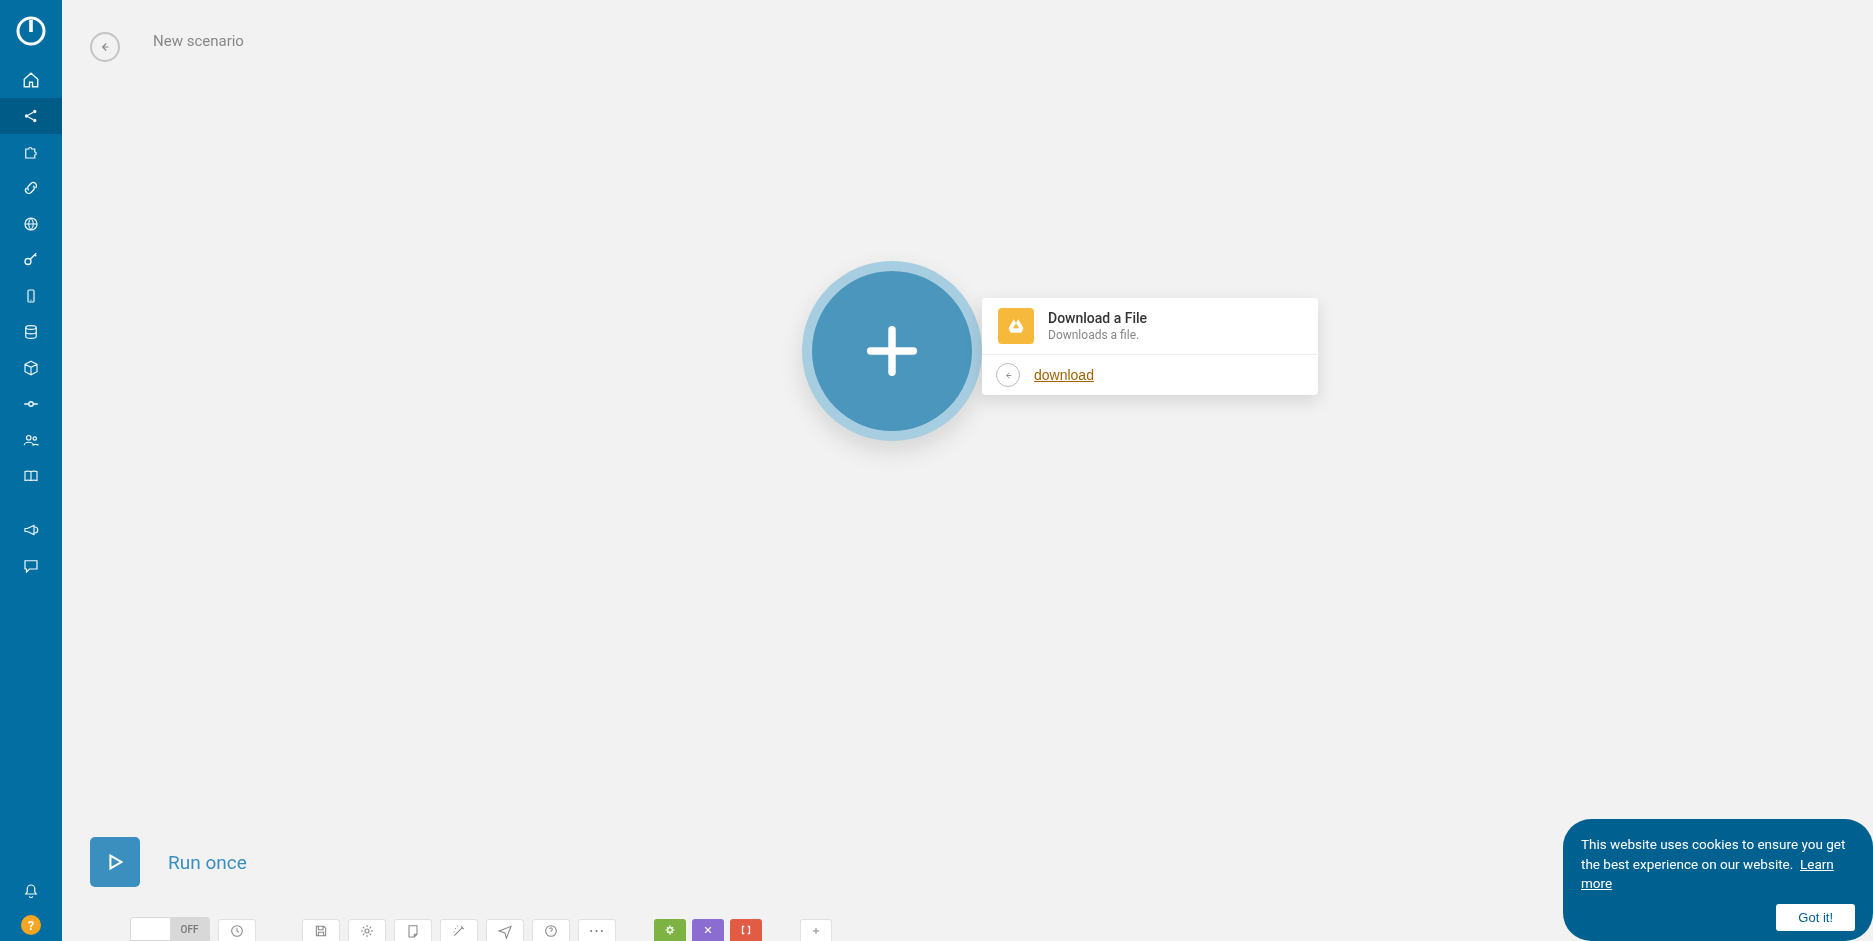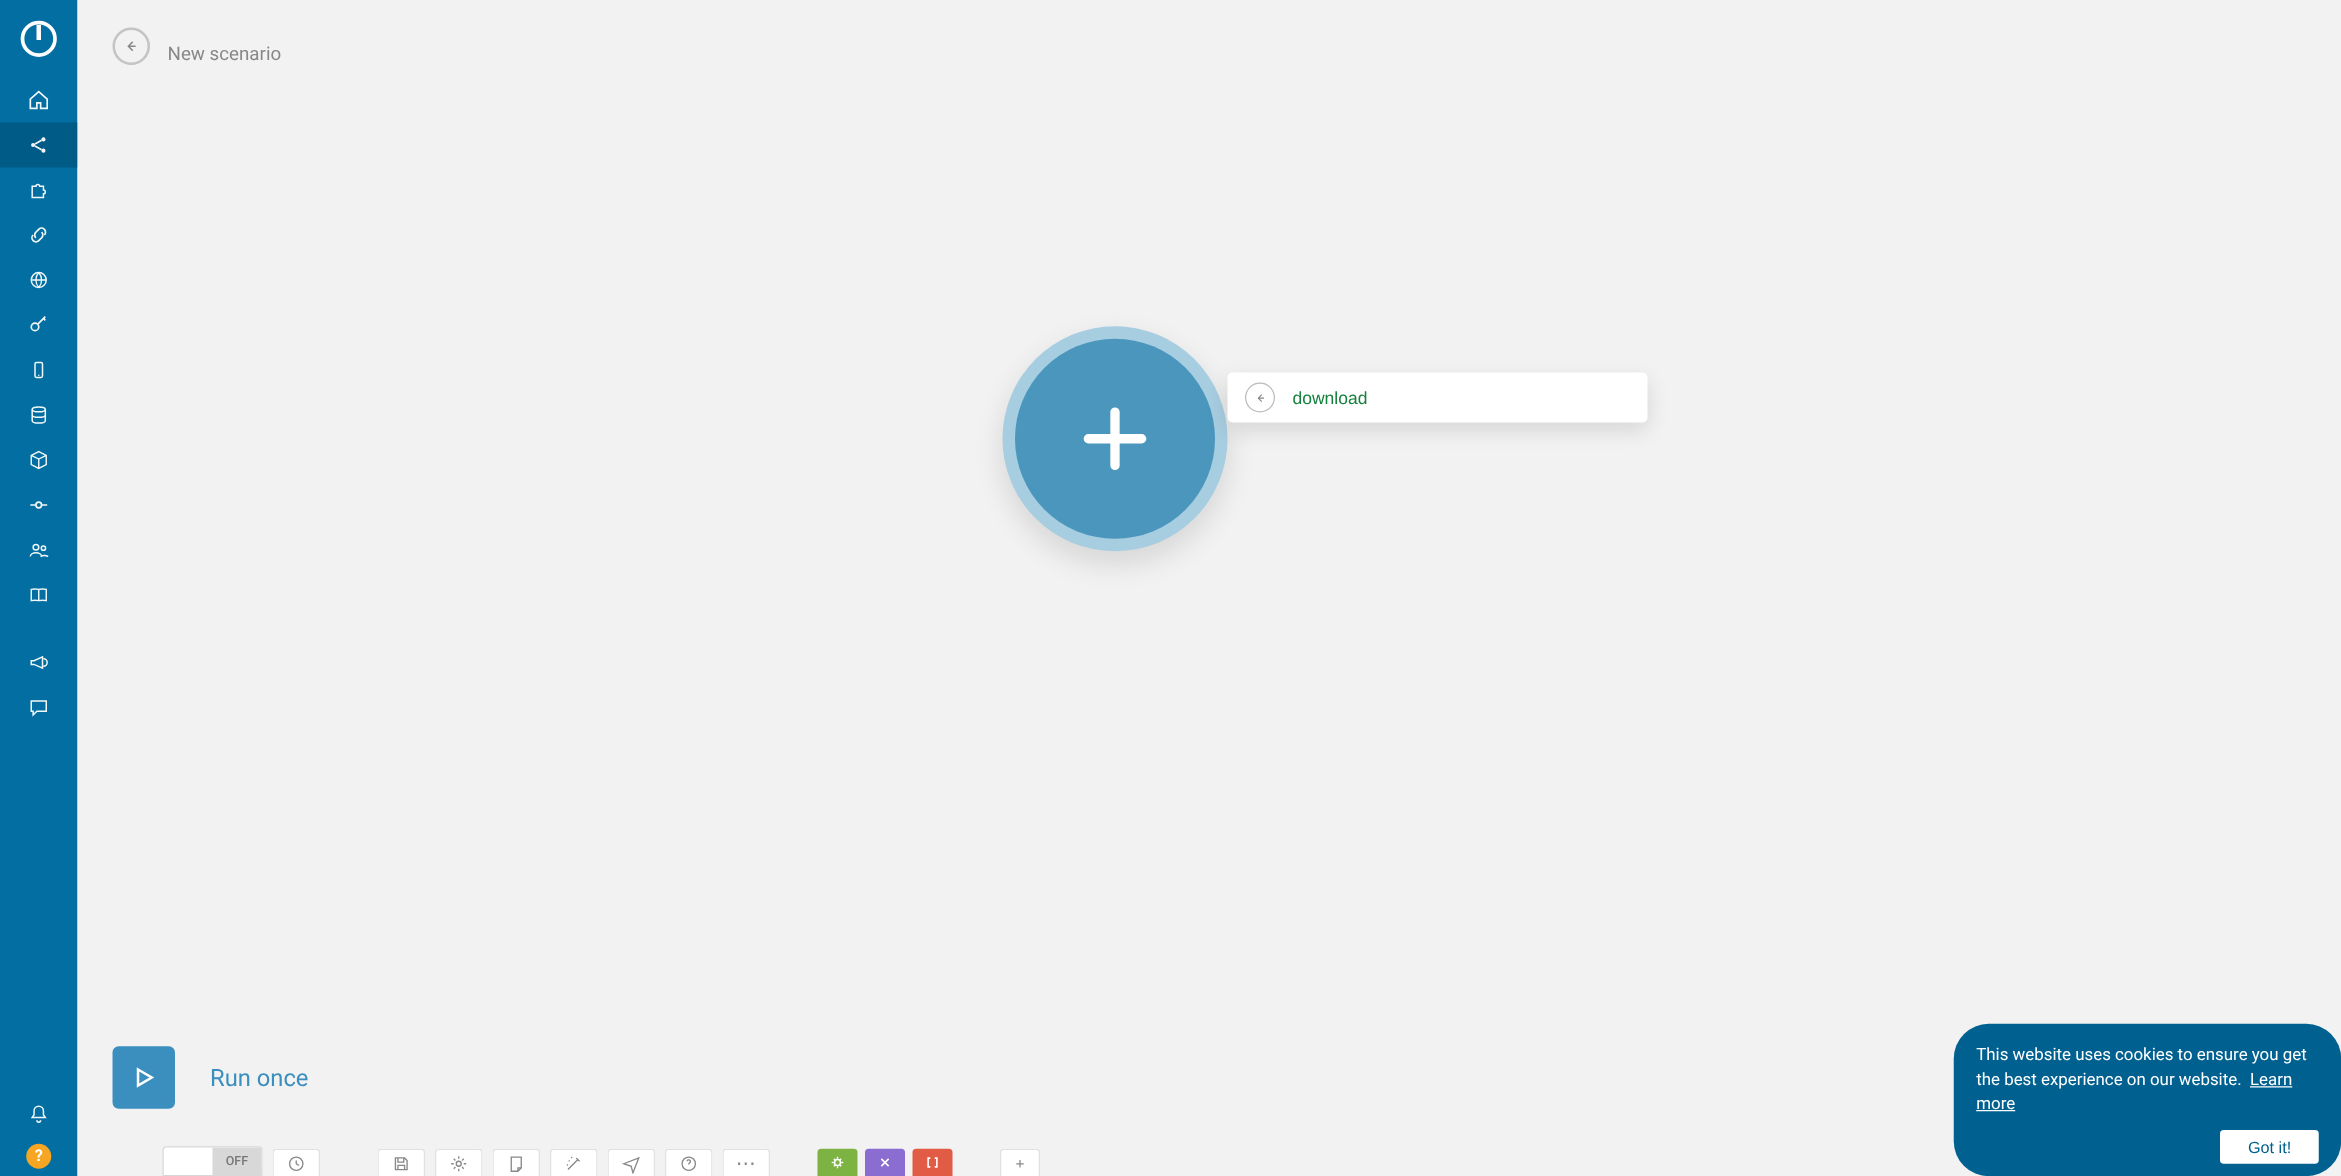--- a/index.html
+++ b/index.html
@@ -63,25 +63,25 @@
 .main {
   flex: 1;
   position: relative;
   background: #f2f2f2;
   overflow: hidden;
 }
 
 
 .header {
   position: absolute;
-  top: 22px;
+  top: 32px;
   left: 28px;
   display: flex;
-  align-items: flex-end;
-  gap: 14px;
+  align-items: flex-start;
+  gap: 33px;
 }
 .back-btn {
   width: 30px; height: 30px;
   border-radius: 50%;
   border: 2px solid #c4c4c4;
   display: flex; align-items: center; justify-content: center;
   cursor: pointer;
   background: transparent;
 }
 .back-btn svg { width: 14px; height: 14px; stroke: #888; fill: none; stroke-width: 2; }
@@ -157,23 +157,24 @@
   border: 1.5px solid #bbb;
   display: flex; align-items: center; justify-content: center;
   margin-right: 14px;
   cursor: pointer;
 }
 .dropdown-search-back svg { width: 11px; height: 11px; stroke: #888; fill: none; stroke-width: 2; }
 .dropdown-search input {
   border: none;
   outline: none;
   font-size: 14px;
-  color: #15803d;
+  color: #a16207;
   flex: 1;
   background: transparent;
+  text-decoration: underline;
 }
 
 
 .run-area {
   position: absolute;
   left: 28px;
   bottom: 54px;
   display: flex;
   align-items: center;
   gap: 28px;
@@ -390,20 +391,31 @@
 
   <div class="add-module">
     <div class="add-module-inner">
       <svg viewBox="0 0 24 24">
           <path d="M12 4 V20 M4 12 H20" stroke="#fff" stroke-width="2.8" stroke-linecap="round"></path>
         </svg>
     </div>
   </div>
 
   <div class="dropdown">
+    <div class="dropdown-row">
+      <div class="dropdown-icon gdrive-icon">
+        <svg viewBox="0 0 24 24">
+            <path d="M9 3 L15 3 L22 15 L16 15 Z M2 15 L8 15 L15 3 L9 3 Z M5 21 L19 21 L22 15 L2 15 Z" fill="#fff"></path>
+          </svg>
+      </div>
+      <div class="dropdown-text">
+        <div class="dropdown-title">Download a File</div>
+        <div class="dropdown-sub">Downloads a file.</div>
+      </div>
+    </div>
     <div class="dropdown-search">
       <div class="dropdown-search-back">
         <svg viewBox="0 0 24 24">
             <path d="M14 6 L8 12 L14 18 M8 12 H18"></path>
           </svg>
       </div>
       <input type="text" value="download" style="">
     </div>
   </div>
 

